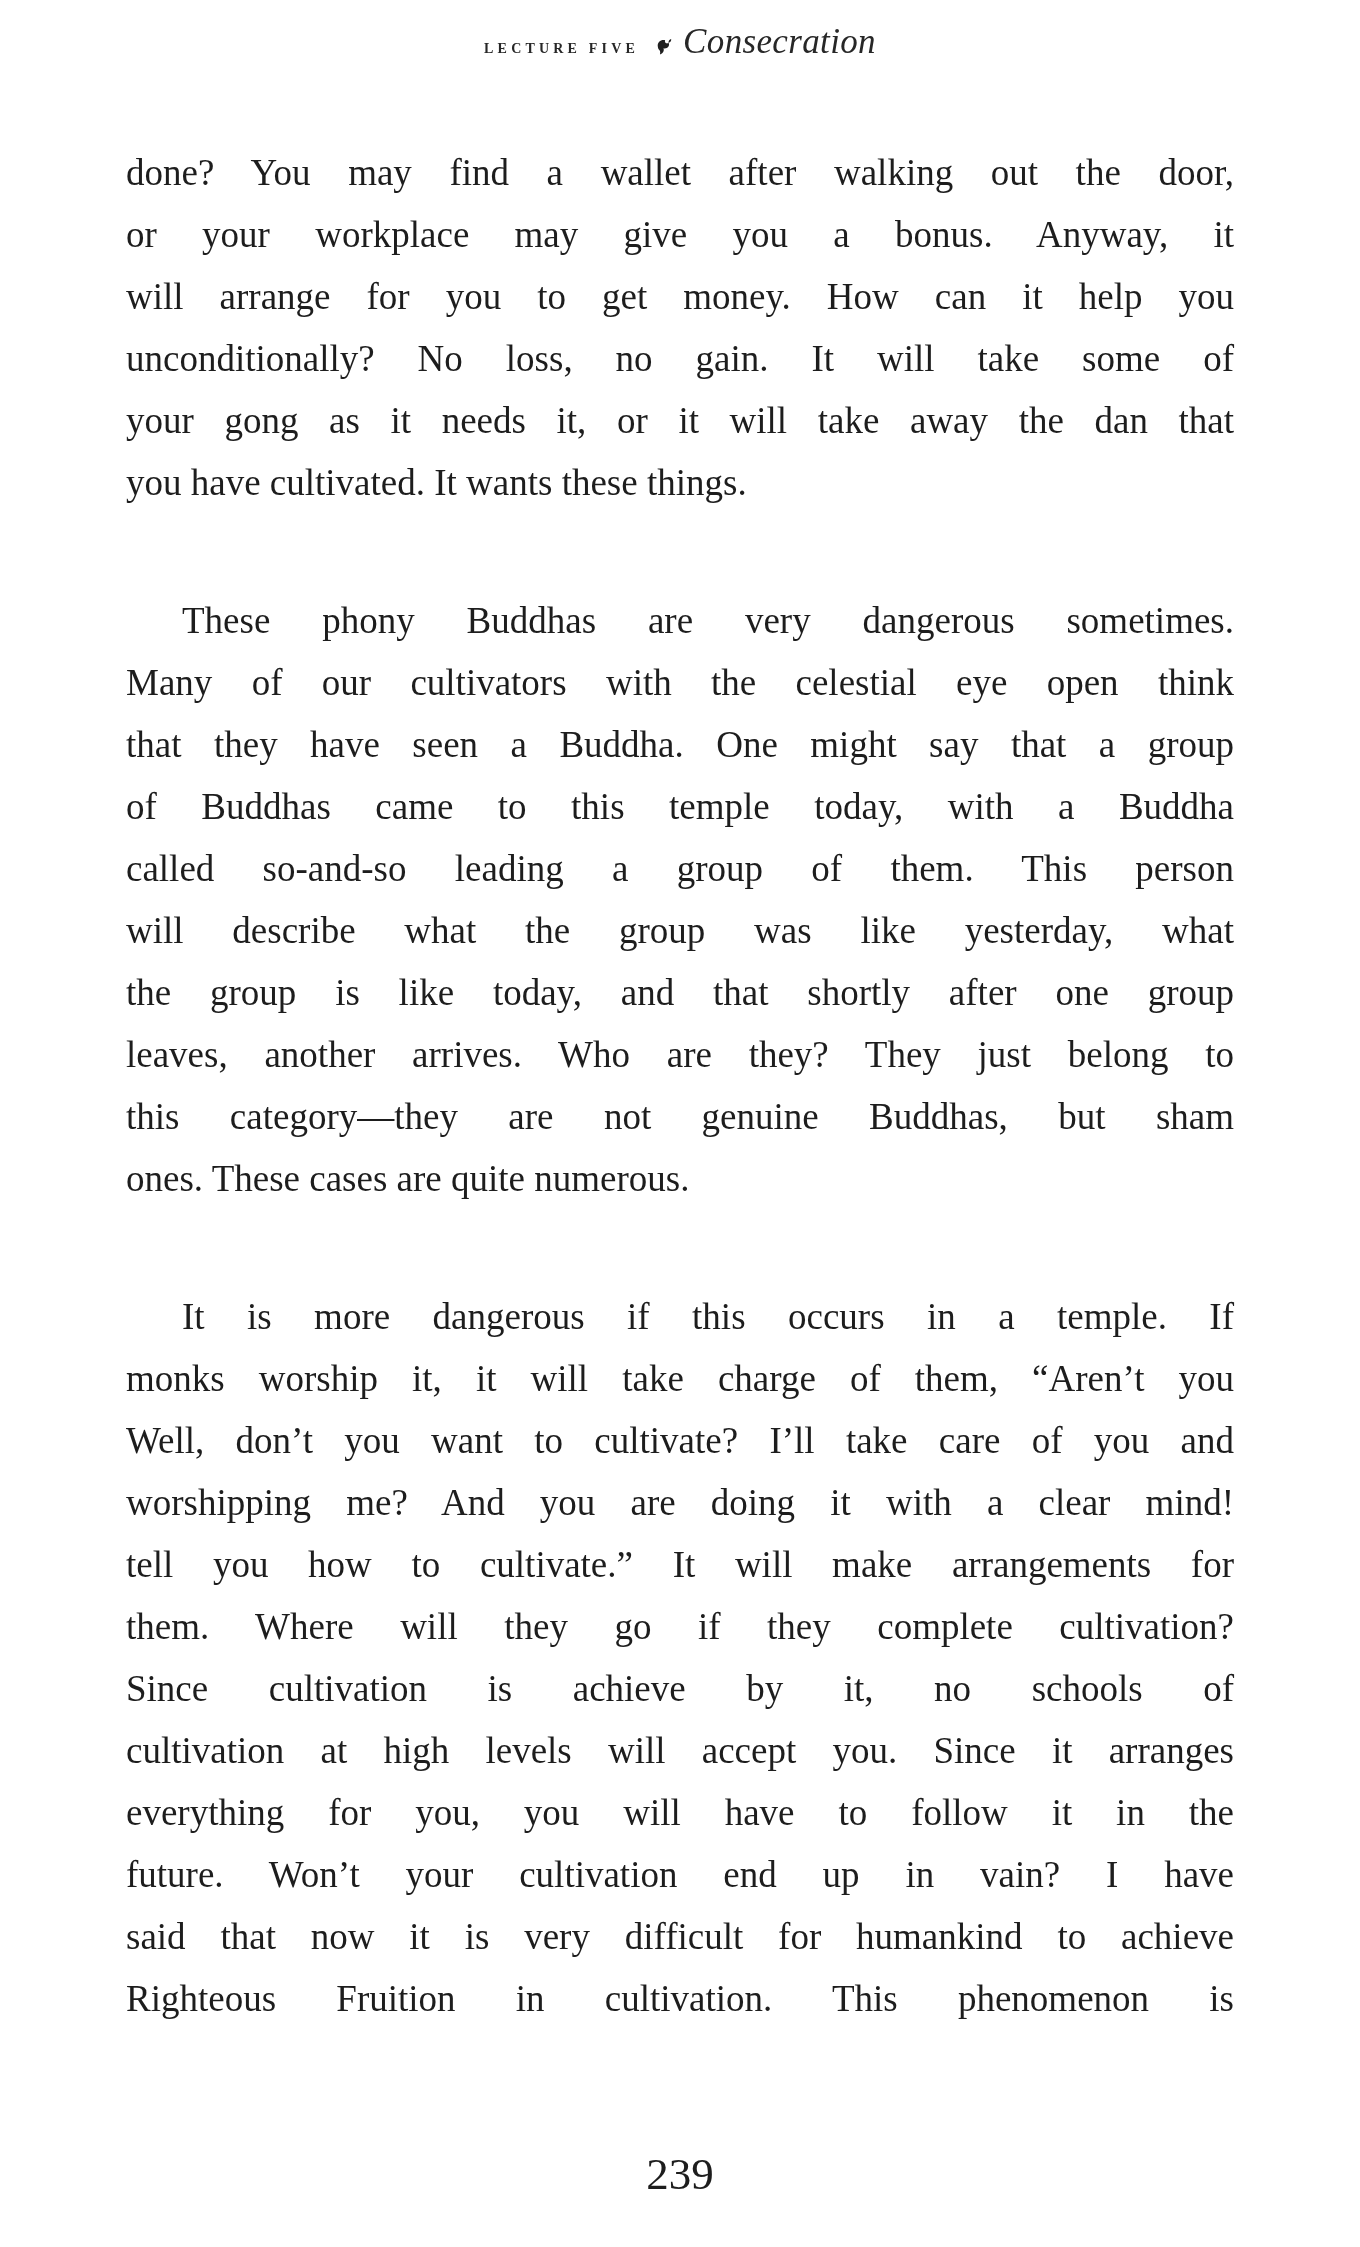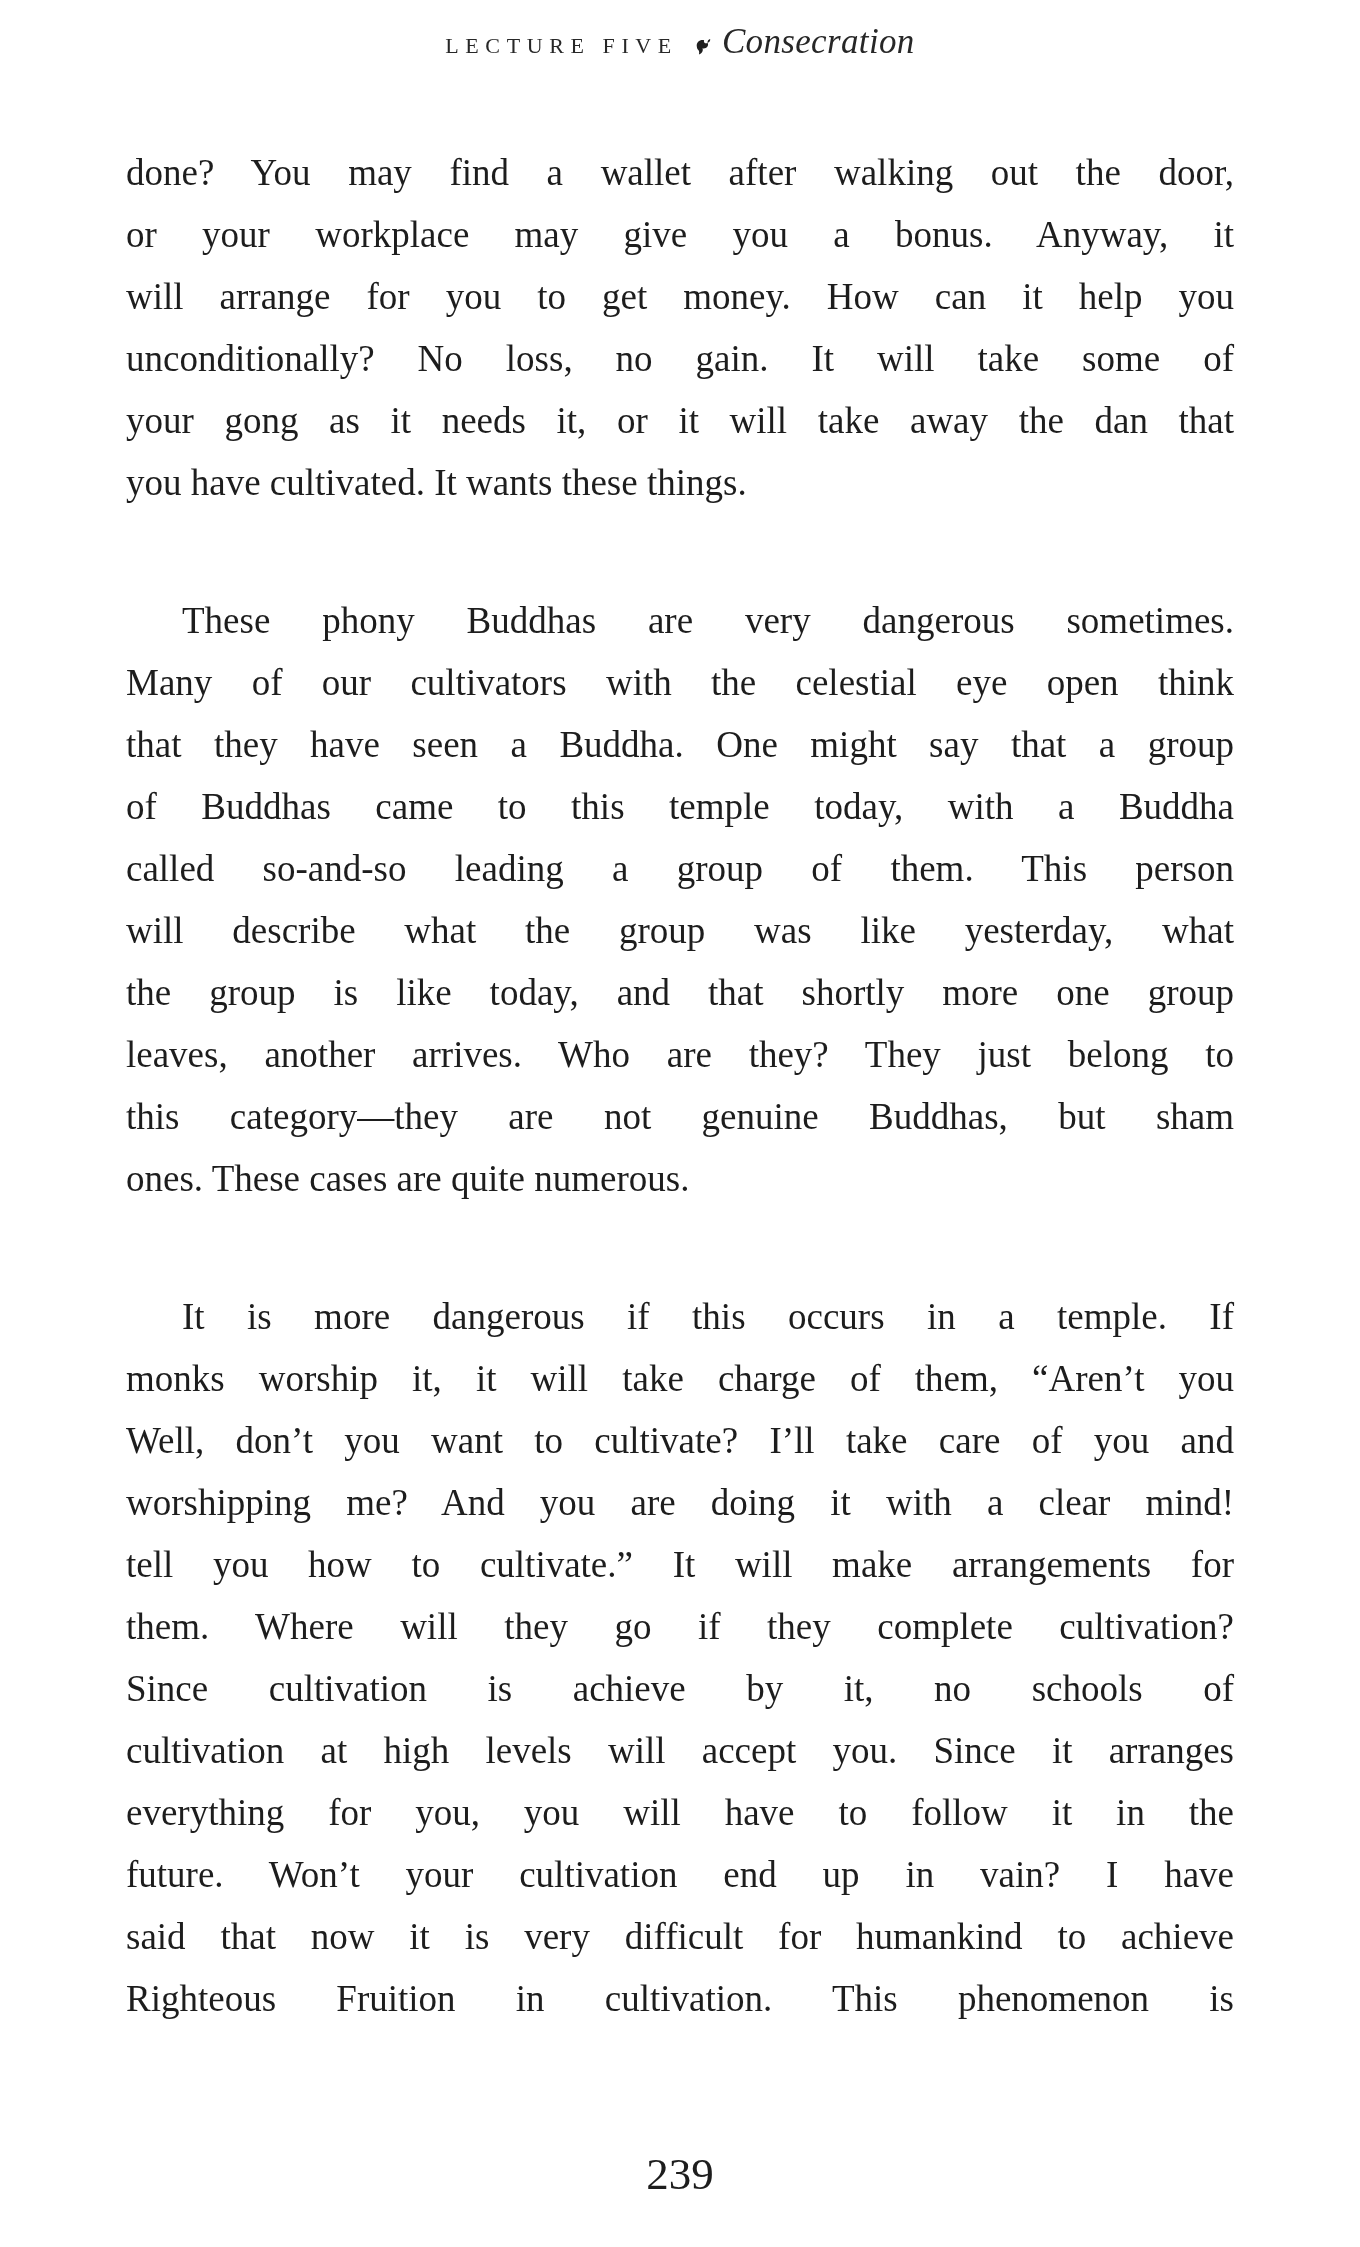--- a/index.html
+++ b/index.html
@@ -21,23 +21,23 @@
   .running-header {
     position: absolute;
     top: 22px;
     left: 0;
     width: 100%;
     text-align: center;
     white-space: nowrap;
     color: #272727;
   }
   .lecture-label {
-    font-size: 22px;
+    font-size: 14px;
     letter-spacing: 0.30em;
-    font-weight: 400;
+    font-weight: 700;
     vertical-align: baseline;
   }
   .fleuron {
     display: inline-block;
     width: 22px;
     height: 22px;
     margin: 0 8px 0 14px;
     vertical-align: -4px;
   }
   .fleuron svg { display: block; width: 100%; height: 100%; }
@@ -98,21 +98,21 @@
       <div class="line last">you have cultivated. It wants these things.</div>
     </div>
 
     <div class="para">
       <div class="line indent">These phony Buddhas are very dangerous sometimes.</div>
       <div class="line">Many of our cultivators with the celestial eye open think</div>
       <div class="line">that they have seen a Buddha. One might say that a group</div>
       <div class="line">of Buddhas came to this temple today, with a Buddha</div>
       <div class="line">called so-and-so leading a group of them. This person</div>
       <div class="line">will describe what the group was like yesterday, what</div>
-      <div class="line">the group is like today, and that shortly more one group</div>
+      <div class="line">the group is like today, and that shortly after one group</div>
       <div class="line">leaves, another arrives. Who are they? They just belong to</div>
       <div class="line">this category—they are not genuine Buddhas, but sham</div>
       <div class="line last">ones. These cases are quite numerous.</div>
     </div>
 
     <div class="para">
       <div class="line indent">It is more dangerous if this occurs in a temple. If</div>
       <div class="line">monks worship it, it will take charge of them, “Aren’t you</div>
       <div class="line">Well, don’t you want to cultivate? I’ll take care of you and</div>
       <div class="line">worshipping me? And you are doing it with a clear mind!</div>

